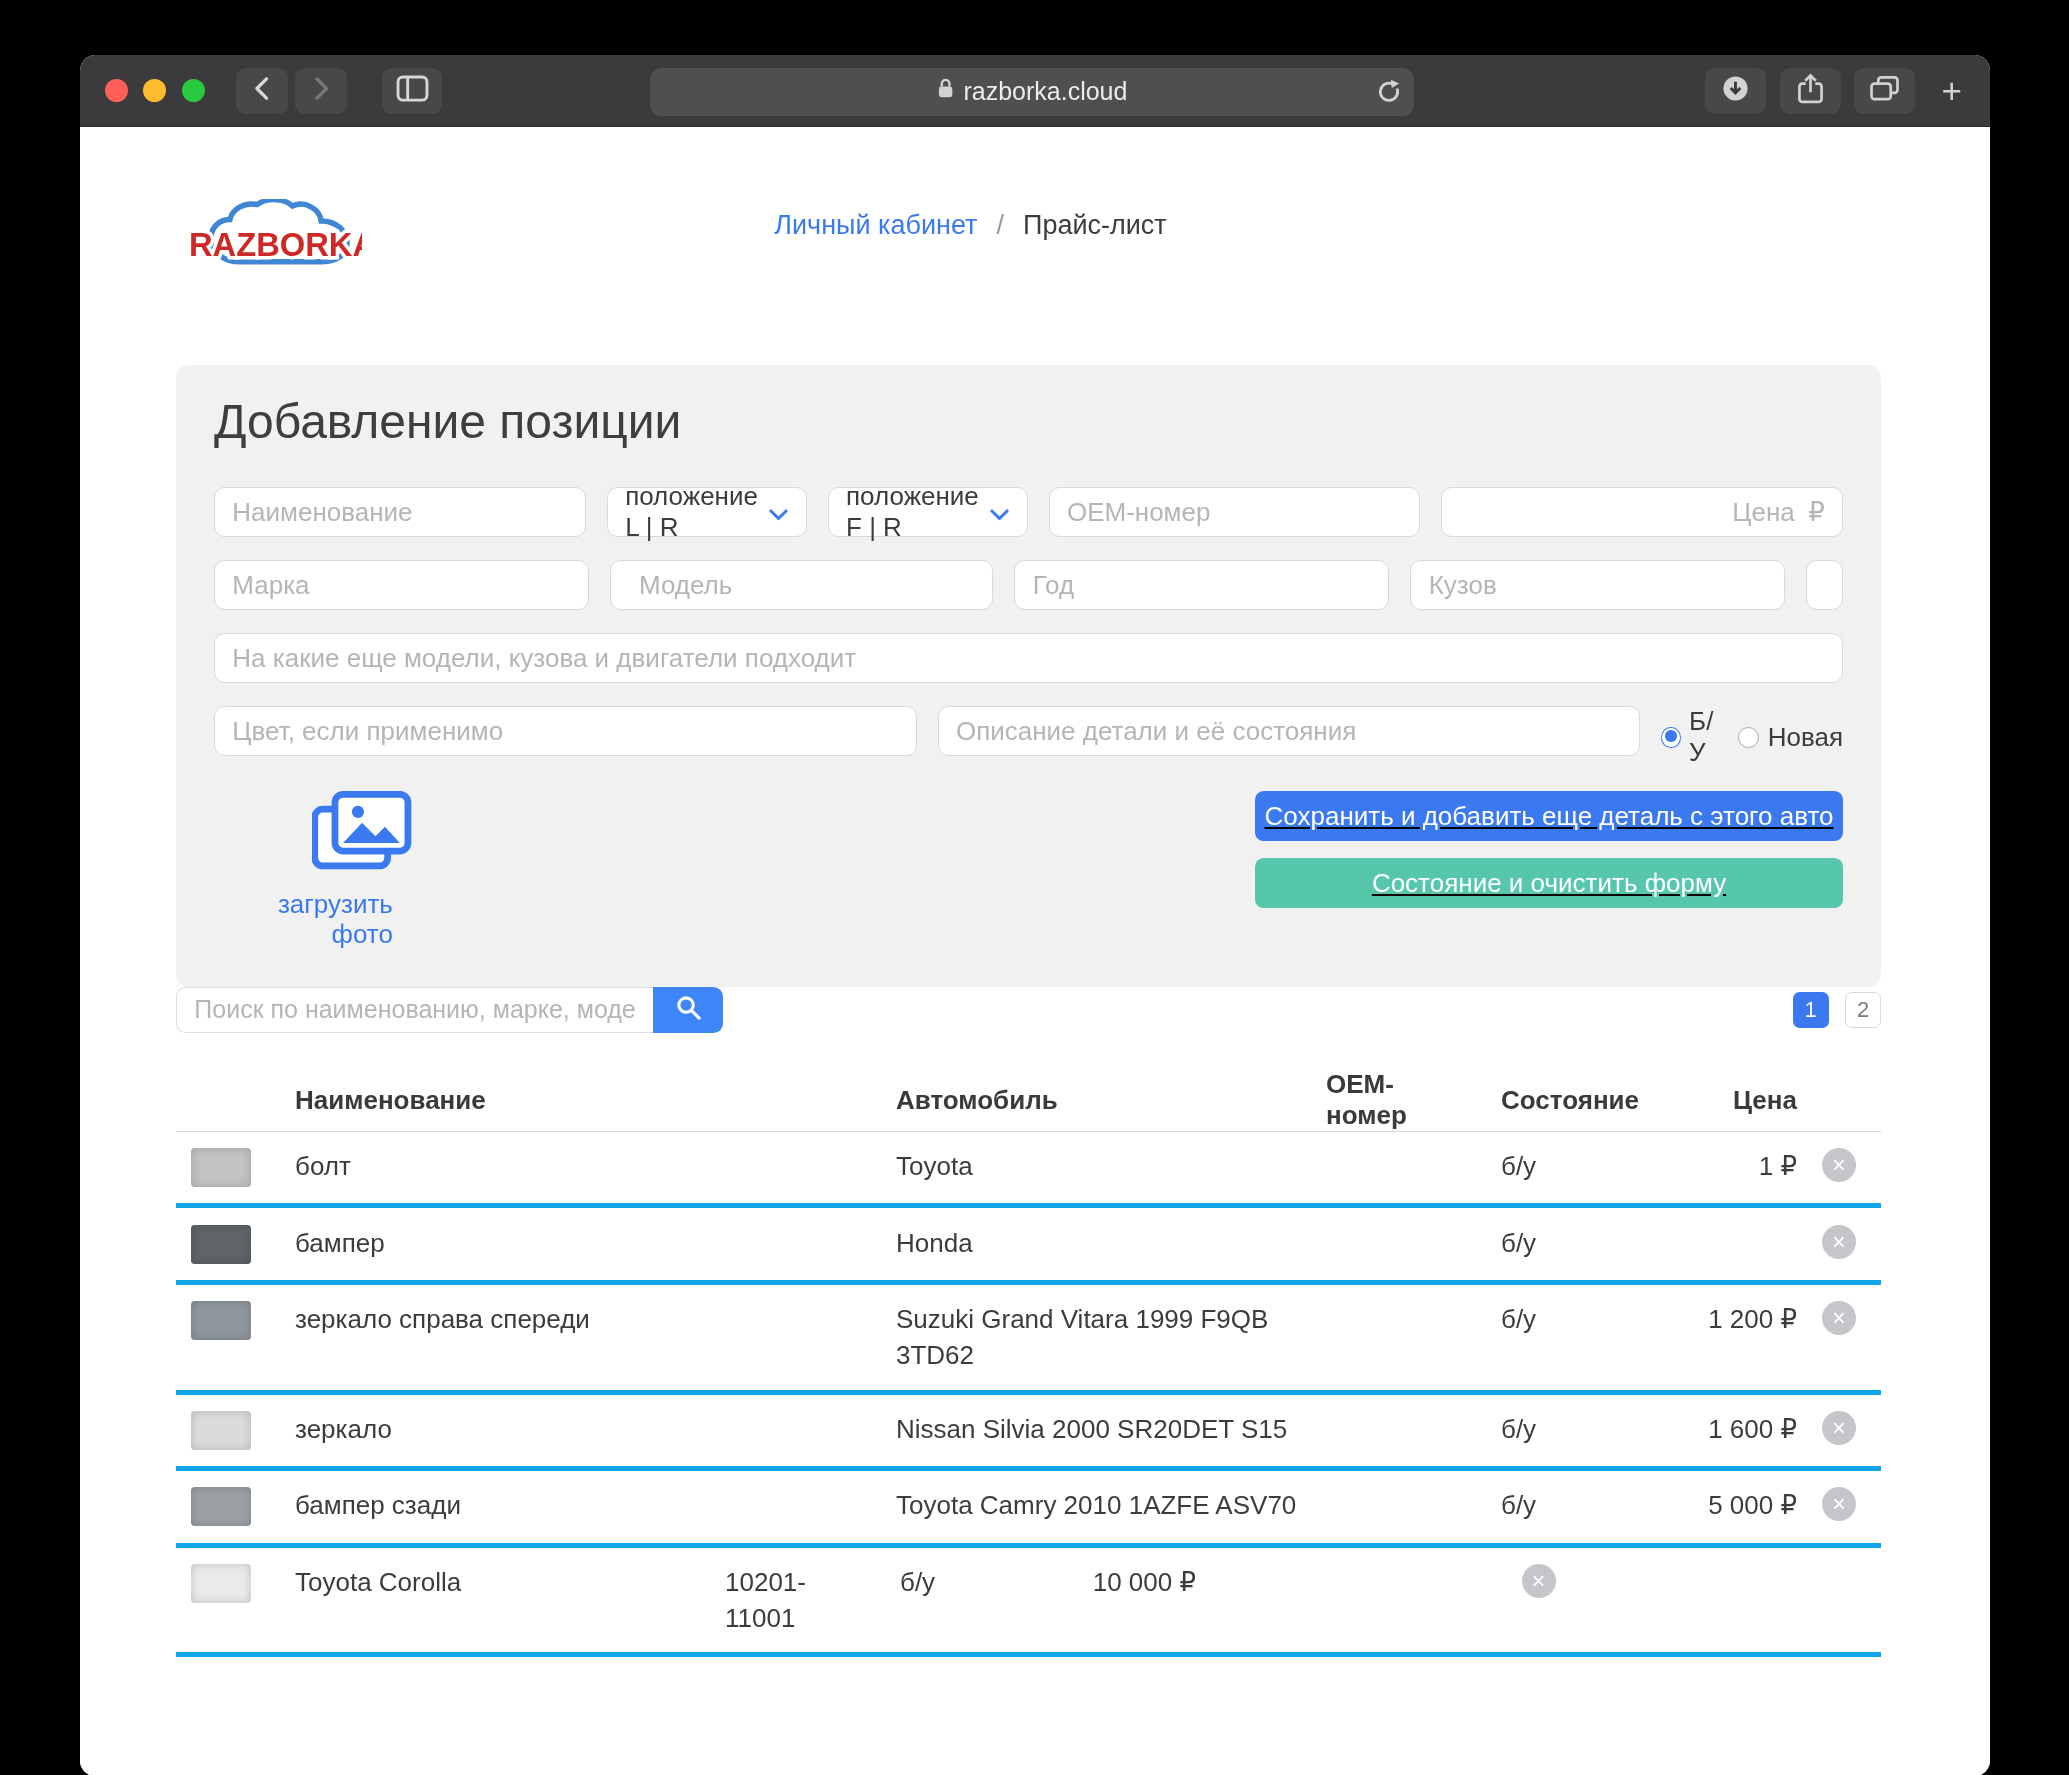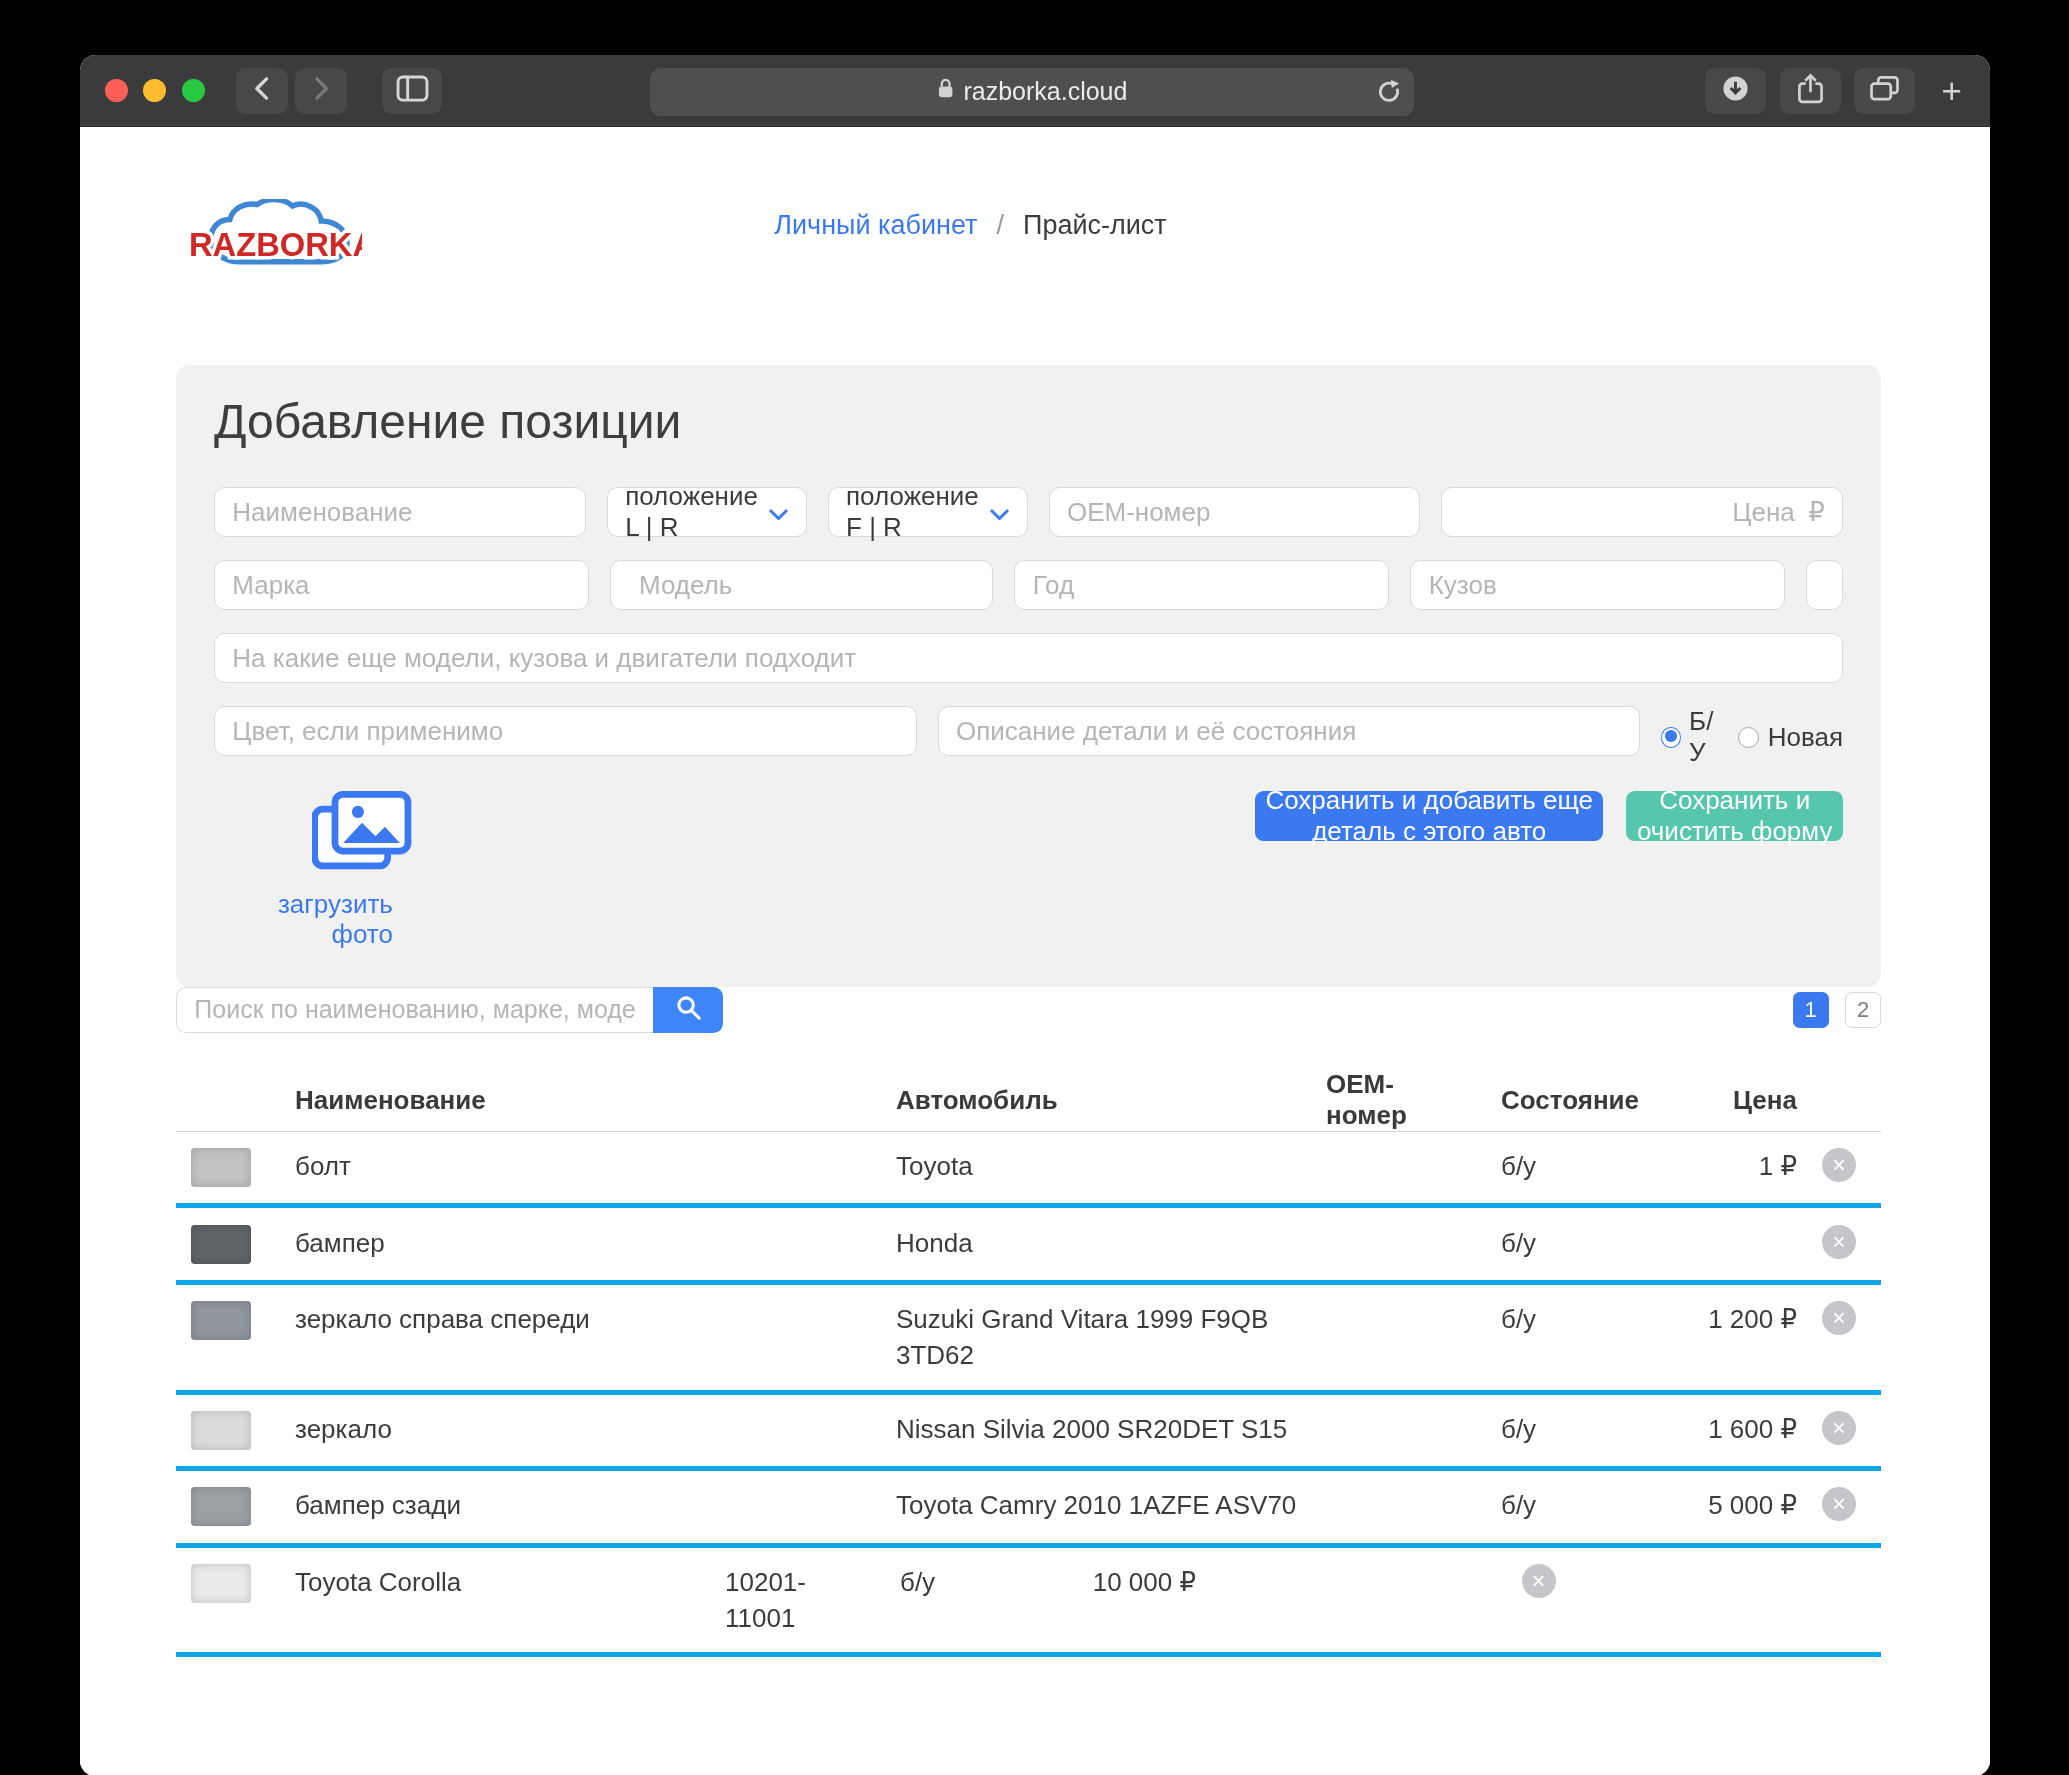--- a/index.html
+++ b/index.html
@@ -60,21 +60,21 @@
 
   .radio-group { margin-left:auto; display:flex; align-items:center; gap:23px; font-size:26px; color:#3c3c3e; }
   .radio-opt { display:flex; align-items:center; gap:8.6px; cursor:default; }
   .radio { width:21px; height:21px; border-radius:50%; border:1.9px solid #a9a9ad; background:#fff; display:inline-block; }
   .radio.checked { border-color:#3b79f1; }
   .radio.checked .dot { display:block; width:11.5px; height:11.5px; margin:2.9px; border-radius:50%; background:#3b79f1; }
 
   .actions { display:flex; justify-content:space-between; align-items:flex-start; margin-top:23px; }
   .upload { width:183px; margin-left:15.4px; text-align:right; color:#3b79f1; font-size:26px; cursor:pointer; }
   .upload-label { width:144px; margin:5.8px auto 0; line-height:30px; }
-  .btn-col { width:588px; display:flex; flex-direction:row; gap:23px; }
+  .btn-col { width:588px; display:flex; flex-direction:column; gap:17px;text-decoration:underline; }
   .btn { height:50px; border-radius:8.6px; color:#fff; font-size:26px;
          display:flex; align-items:center; justify-content:center; cursor:pointer; border:none; }
   .btn-blue { background:#3b79f1; }
   .btn-teal { background:#56c7ad; }
 
   
   .search-row { display:flex; align-items:center; }
   .search-input { width:477px; height:46px; border:1px solid #dcdcde; border-right:none;
                   border-radius:9.6px 0 0 9.6px; padding:0 17.3px; font-size:25px; outline:none; color:#3c3c3e; }
   .search-btn { width:70px; height:46px; background:#3e86f7; border-radius:0 9.6px 9.6px 0;
@@ -262,21 +262,21 @@
                   <rect x="2" y="13" width="54" height="42" rx="6" fill="#fff" stroke="#3b79f1" stroke-width="5"></rect>
                   <rect x="17" y="2" width="54" height="42" rx="6" fill="#fff" stroke="#3b79f1" stroke-width="5"></rect>
                   <circle cx="34" cy="15" r="4.5" fill="#3b79f1"></circle>
                   <path d="M23 38 L37 23 L47 33 L54 26 L65 38 Z" fill="#3b79f1"></path>
                 </svg>
             </span>
             <div class="upload-label">загрузить фото</div>
           </div>
           <div class="btn-col">
             <button class="btn btn-blue">Сохранить и добавить еще деталь с этого авто</button>
-            <button class="btn btn-teal">Сохранить и очистить форму</button>
+            <button class="btn btn-teal">Состояние и очистить форму</button>
           </div>
         </div>
       </div>
 
       <div class="search-row">
         <input class="search-input" placeholder="Поиск по наименованию, марке, моде" style="">
         <div class="search-btn">
           <span>
             <svg width="27" height="27" viewBox="0 0 28 28">
                 <circle cx="11.5" cy="11.5" r="7.5" fill="none" stroke="#fff" stroke-width="3.2"></circle>

